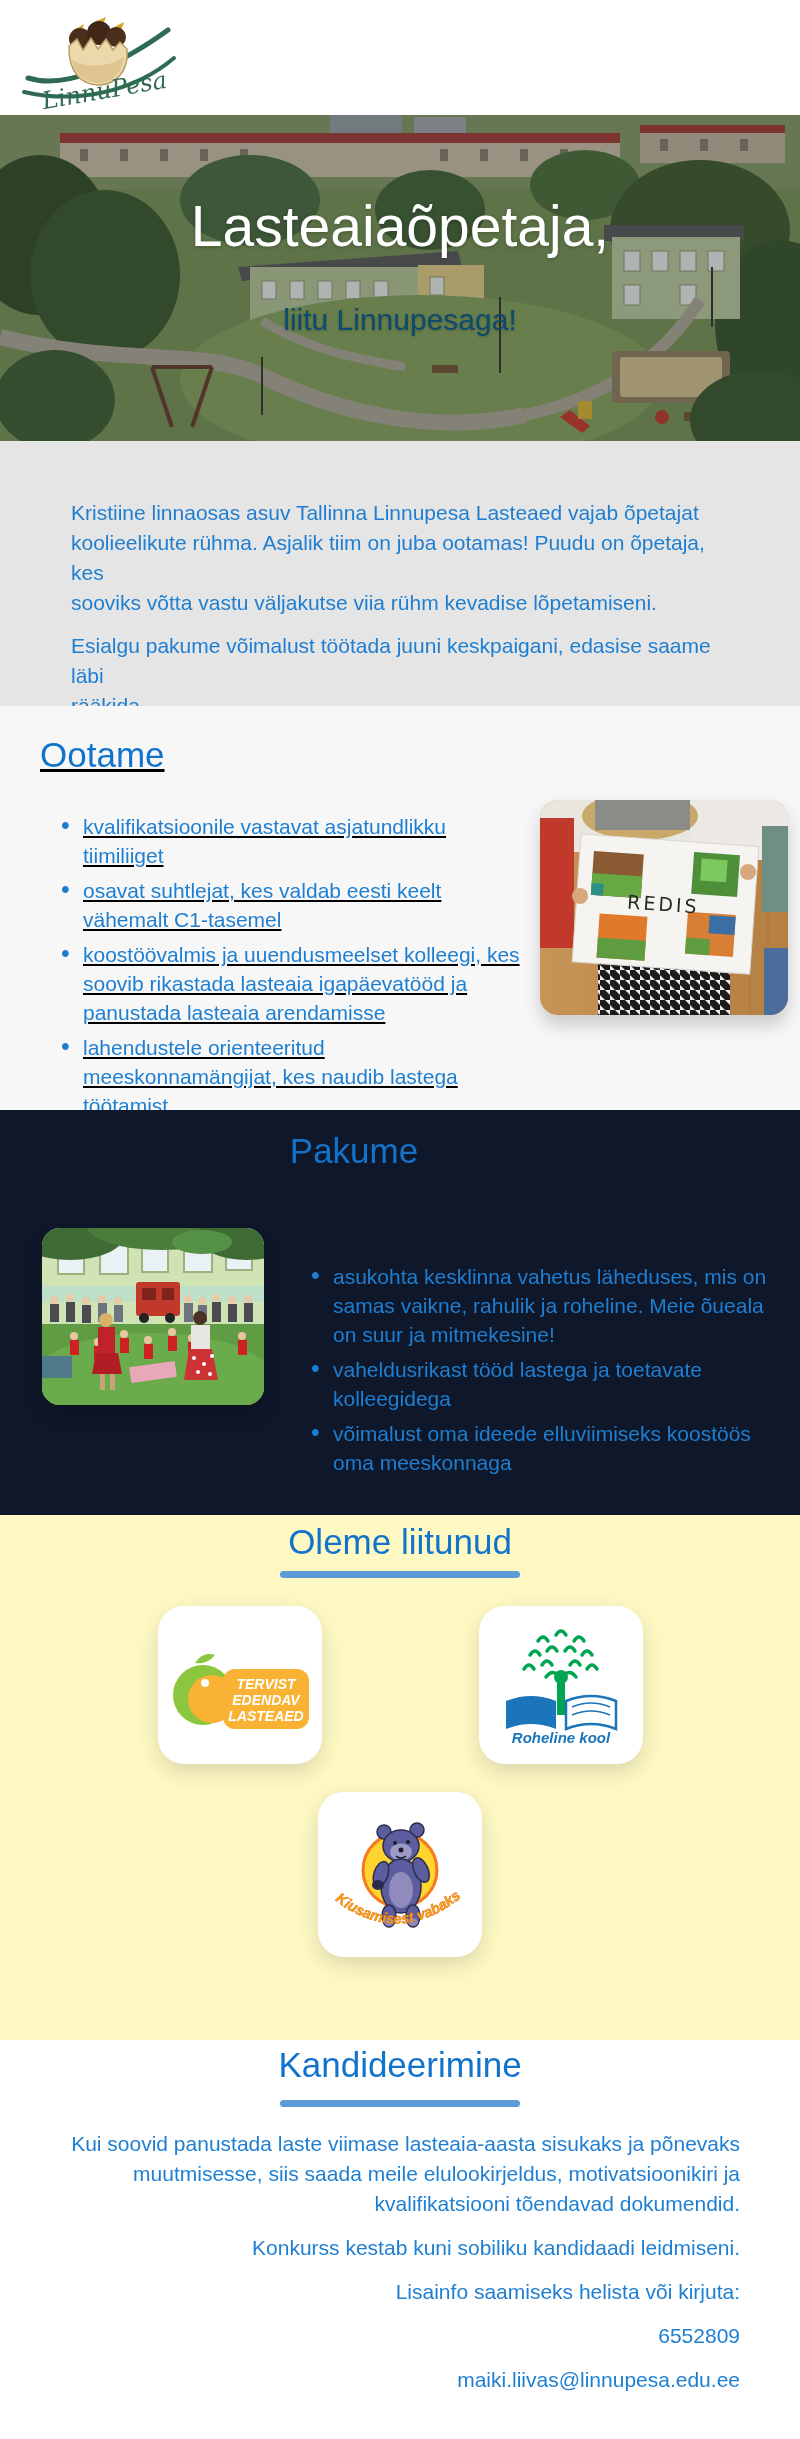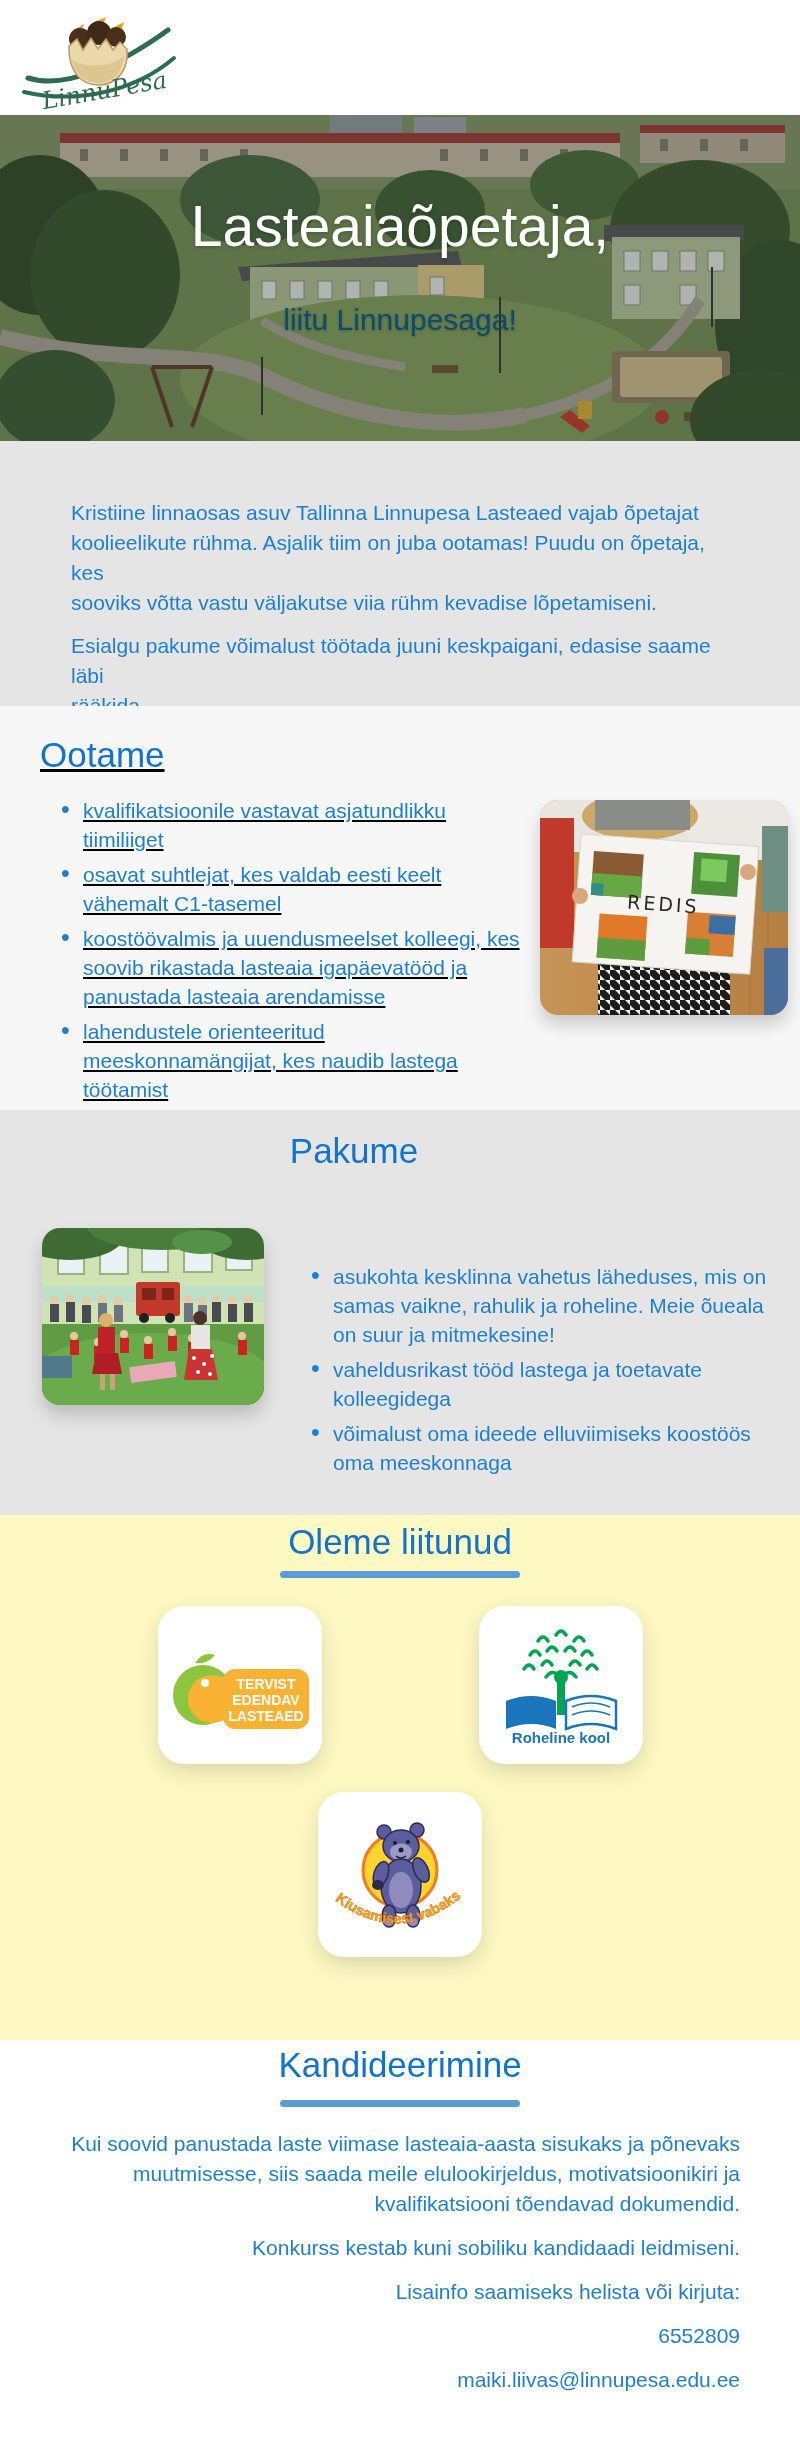--- a/index.html
+++ b/index.html
@@ -43,38 +43,38 @@
   ul.blue-list{list-style:none;margin:0;padding:0;}
   ul.blue-list li{position:relative;padding-left:23px;margin:0 0 6px;
                   color:var(--body-blue);font-size:21px;line-height:29px;}
   ul.blue-list li::before{content:"•";position:absolute;left:1px;top:-1px;
                   color:var(--body-blue);font-size:25px;}
 
   
   .ootame{height:404px;background:var(--section-bg);padding-top:28px;text-decoration:underline;}
   .ootame h3{margin-left:40px;}
   .ootame .cols{display:flex;margin:20px 12px 0 60px;}
-  .ootame .cols ul{flex:1 1 auto;max-width:470px;}
+  .ootame .cols ul{flex:1 1 auto;max-width:470px;margin-top:16px;}
   .photo-frame{border-radius:18px;overflow:hidden;box-shadow:0 10px 18px rgba(0,0,0,.18);flex:none;}
   .redis-frame{width:248px;height:215px;margin-left:20px;margin-top:4px;}
   .photo-frame svg{display:block;}
 
   
-  .pakume{height:405px;background:#e5e5e5;padding-top:20px;}
+  .pakume{height:405px;background:#0f172a;padding-top:20px;}
   .pakume .cols{display:flex;margin:56px 10px 0 42px;}
   .yard-frame{width:222px;height:177px;}
   .pakume .cols ul{margin-left:46px;padding-top:34px;max-width:460px;}
 
   
   .partners{height:525px;background:#fef9c3;padding-top:6px;}
   .partners .underline-bar{margin-top:8px;}
   .badge-row{display:flex;justify-content:center;gap:157px;margin-top:28px;}
   .badge-row2{display:flex;justify-content:center;margin-top:28px;}
   .badge-card{width:164px;height:158px;background:#fff;border-radius:26px;
-              box-shadow:0 8px 22px rgba(0,0,0,.14);display:flex;align-items:center;justify-content:center;}
+              box-shadow:0 8px 22px rgba(0,0,0,.14);display:flex;align-items:center;justify-content:center;font-style:italic;}
   .badge-card.tall{height:165px;}
 
   
   .apply{height:399px;background:#fff;padding-top:4px;}
   .apply .underline-bar{margin-top:14px;}
   .apply-body{padding:22px 60px 0 71px;text-align:right;}
   .apply-body p{margin:0 0 14px;}
   a.blue-link{color:var(--body-blue);text-decoration:none;}
 </style>
 </head>

